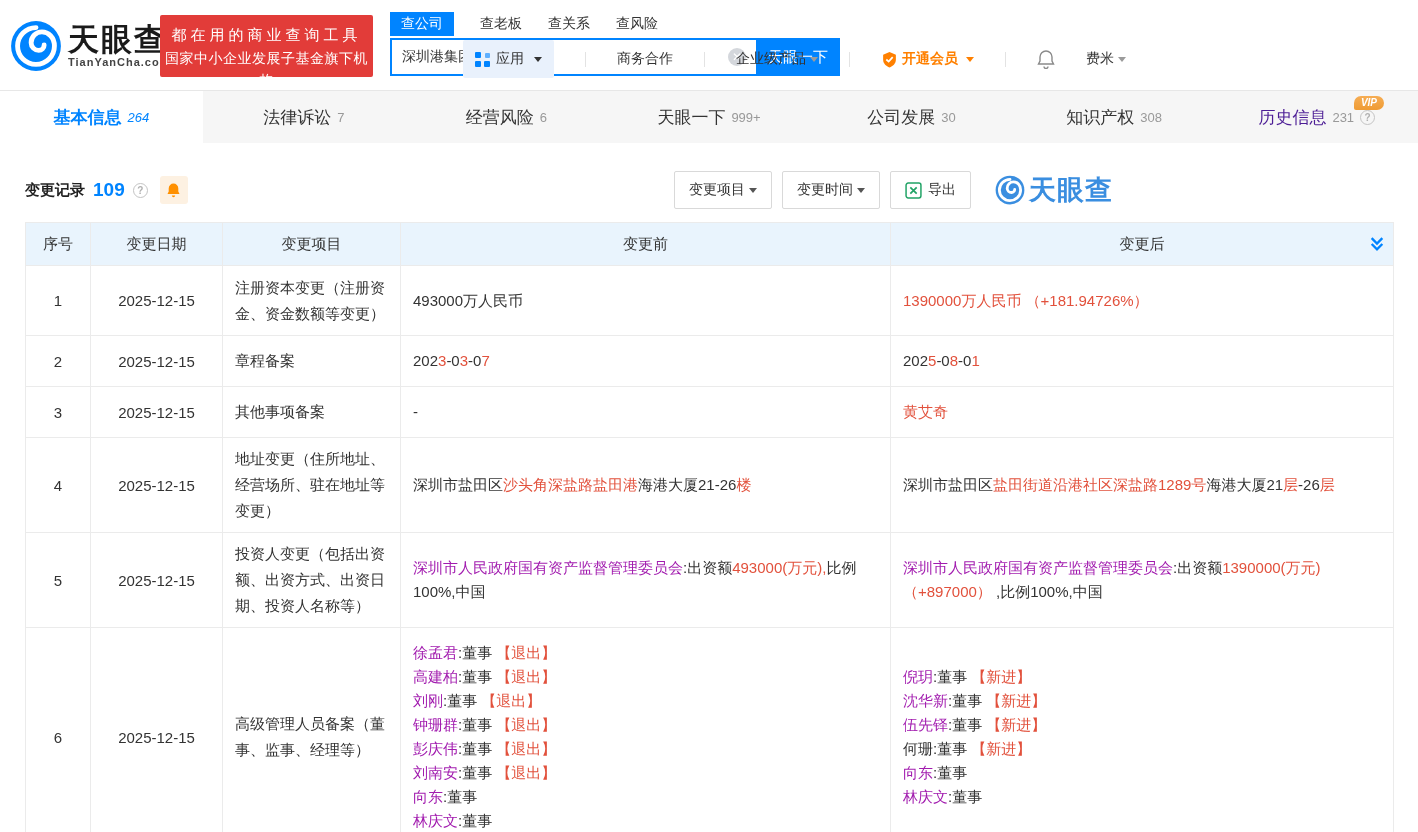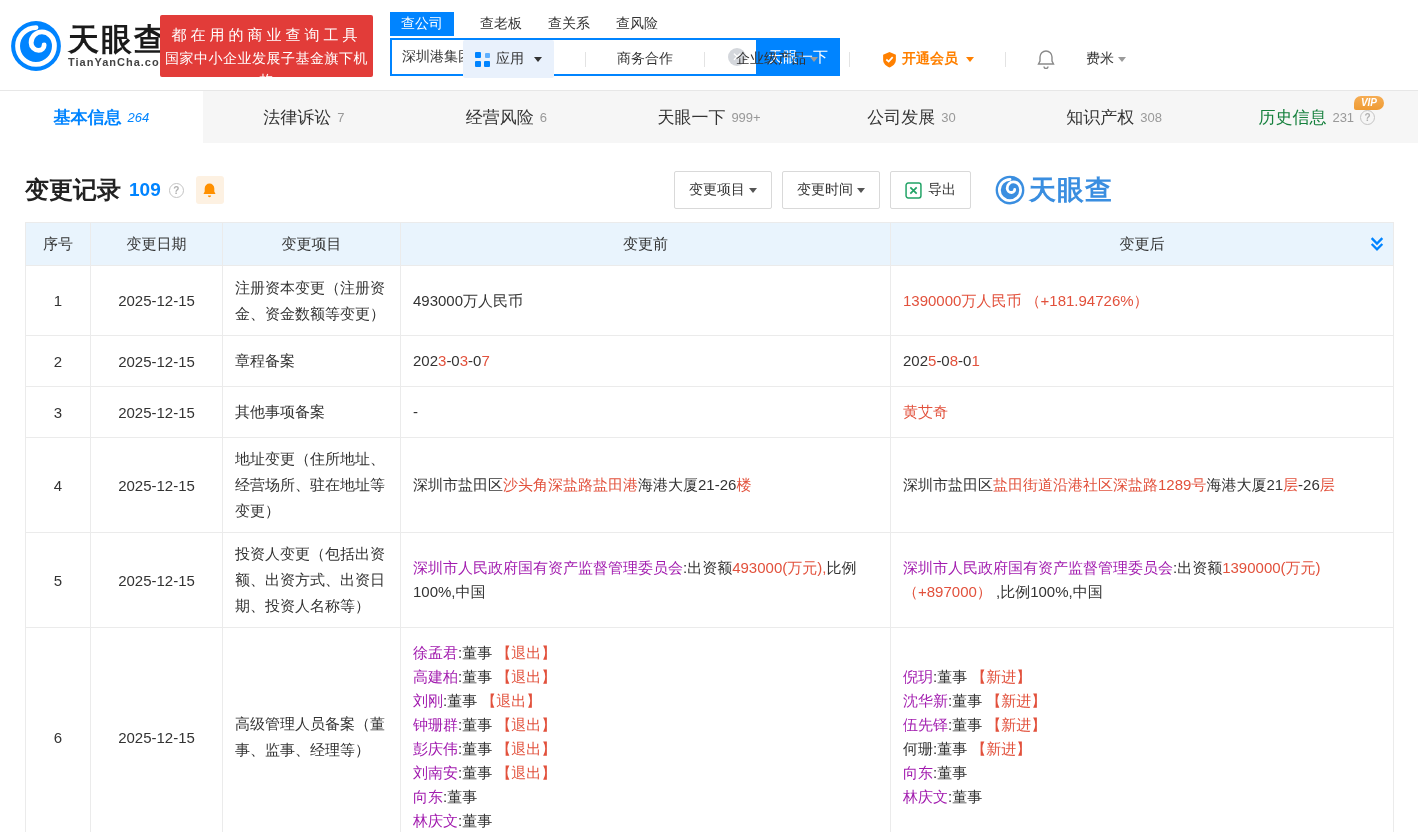--- a/index.html
+++ b/index.html
@@ -51,31 +51,31 @@
 
   
   .tab-strip { position:absolute; top:90px; left:0; width:1418px; height:53px; background:#f6f6f6;
      border-top:1px solid #e7e7e7; display:flex; }
   .m-tab { flex:1; display:flex; align-items:center; justify-content:center; gap:6px;
      font-size:17px; color:#333; cursor:pointer; position:relative; }
   .m-tab .cnt { font-size:13px; color:#999; }
   .m-tab.active { background:#fff; }
   .m-tab.active .lbl { color:#0084ff; font-weight:bold; }
   .m-tab.active .cnt { color:#0084ff;font-style:italic; }
-  .m-tab.vip-tab .lbl { color:#15803d; }
+  .m-tab.vip-tab .lbl { color:#4c1d95; }
   .help-c { display:inline-block; width:15px; height:15px; border:1px solid #c4c4c4; border-radius:50%;
      color:#b0b0b0; font-size:10px; line-height:14px; text-align:center; font-weight:bold; }
   .vip-badge { position:absolute; top:5px; right:34px; background:linear-gradient(#f6ad54,#ef9b33);
      color:#fff; font-size:10px; font-style:italic; font-weight:bold; padding:1px 7px 2px;
      border-radius:7px 7px 7px 2px; }
 
   
   .section-head { position:absolute; top:170px; left:25px; right:25px; height:40px;
      display:flex; align-items:center; }
-  .sec-title { font-size:24px; font-weight:bold; color:#222; }
+  .sec-title { font-size:15px; font-weight:bold; color:#222; }
   .sec-count { font-size:19px; font-weight:bold; color:#0084ff; margin-left:8px; }
   .sec-help { margin-left:8px; }
   .bell-chip { margin-left:12px; width:28px; height:28px; background:#fdf1e2; border-radius:3px;
      display:flex; align-items:center; justify-content:center; cursor:pointer; }
   .sec-right { margin-left:auto; display:flex; align-items:center; gap:10px; }
   .flt-btn { border:1px solid #d9d9d9; background:#fff; border-radius:2px; padding:9px 14px;
      font-size:14px; color:#333; cursor:pointer; display:flex; align-items:center; font-family:inherit; }
   .flt-btn .caret { color:#555; }
   .export-ic { width:17px; height:17px; margin-right:6px; }
   .wmark { display:flex; align-items:center; margin-left:14px; }

